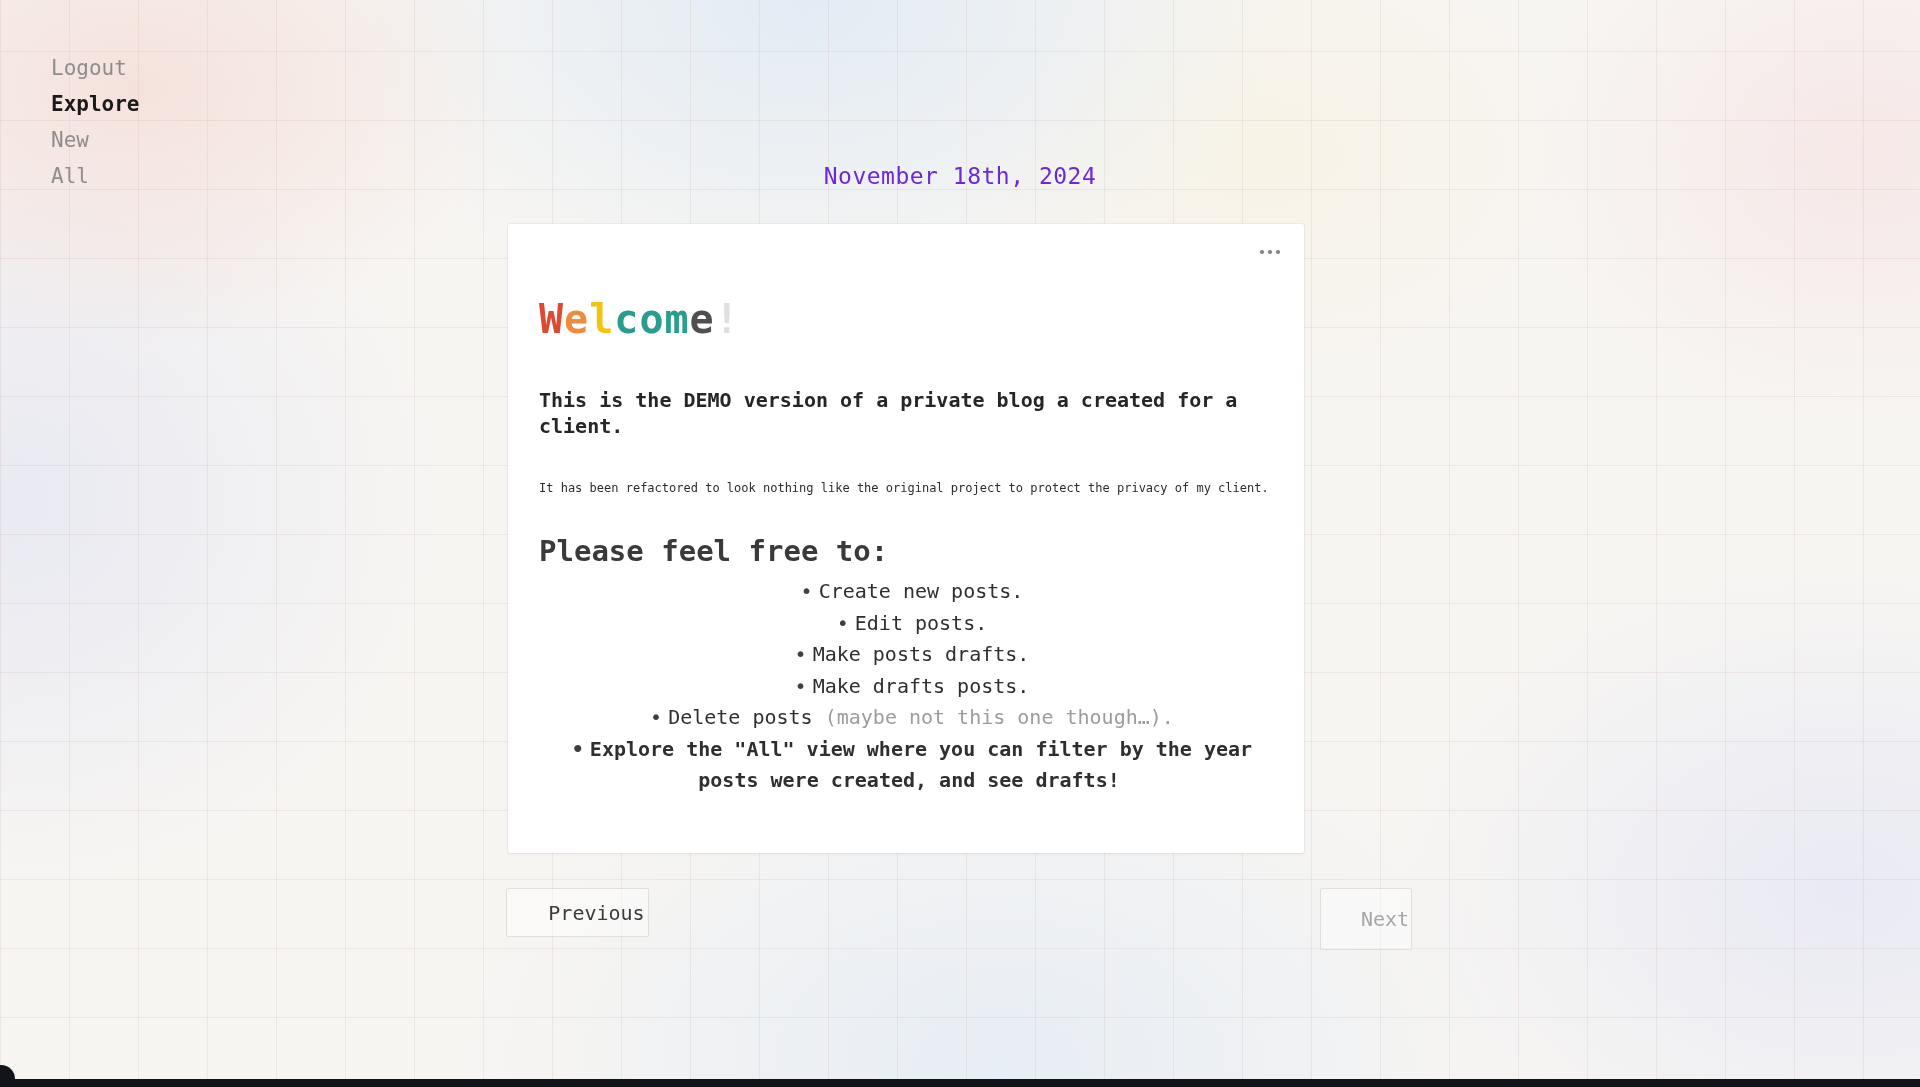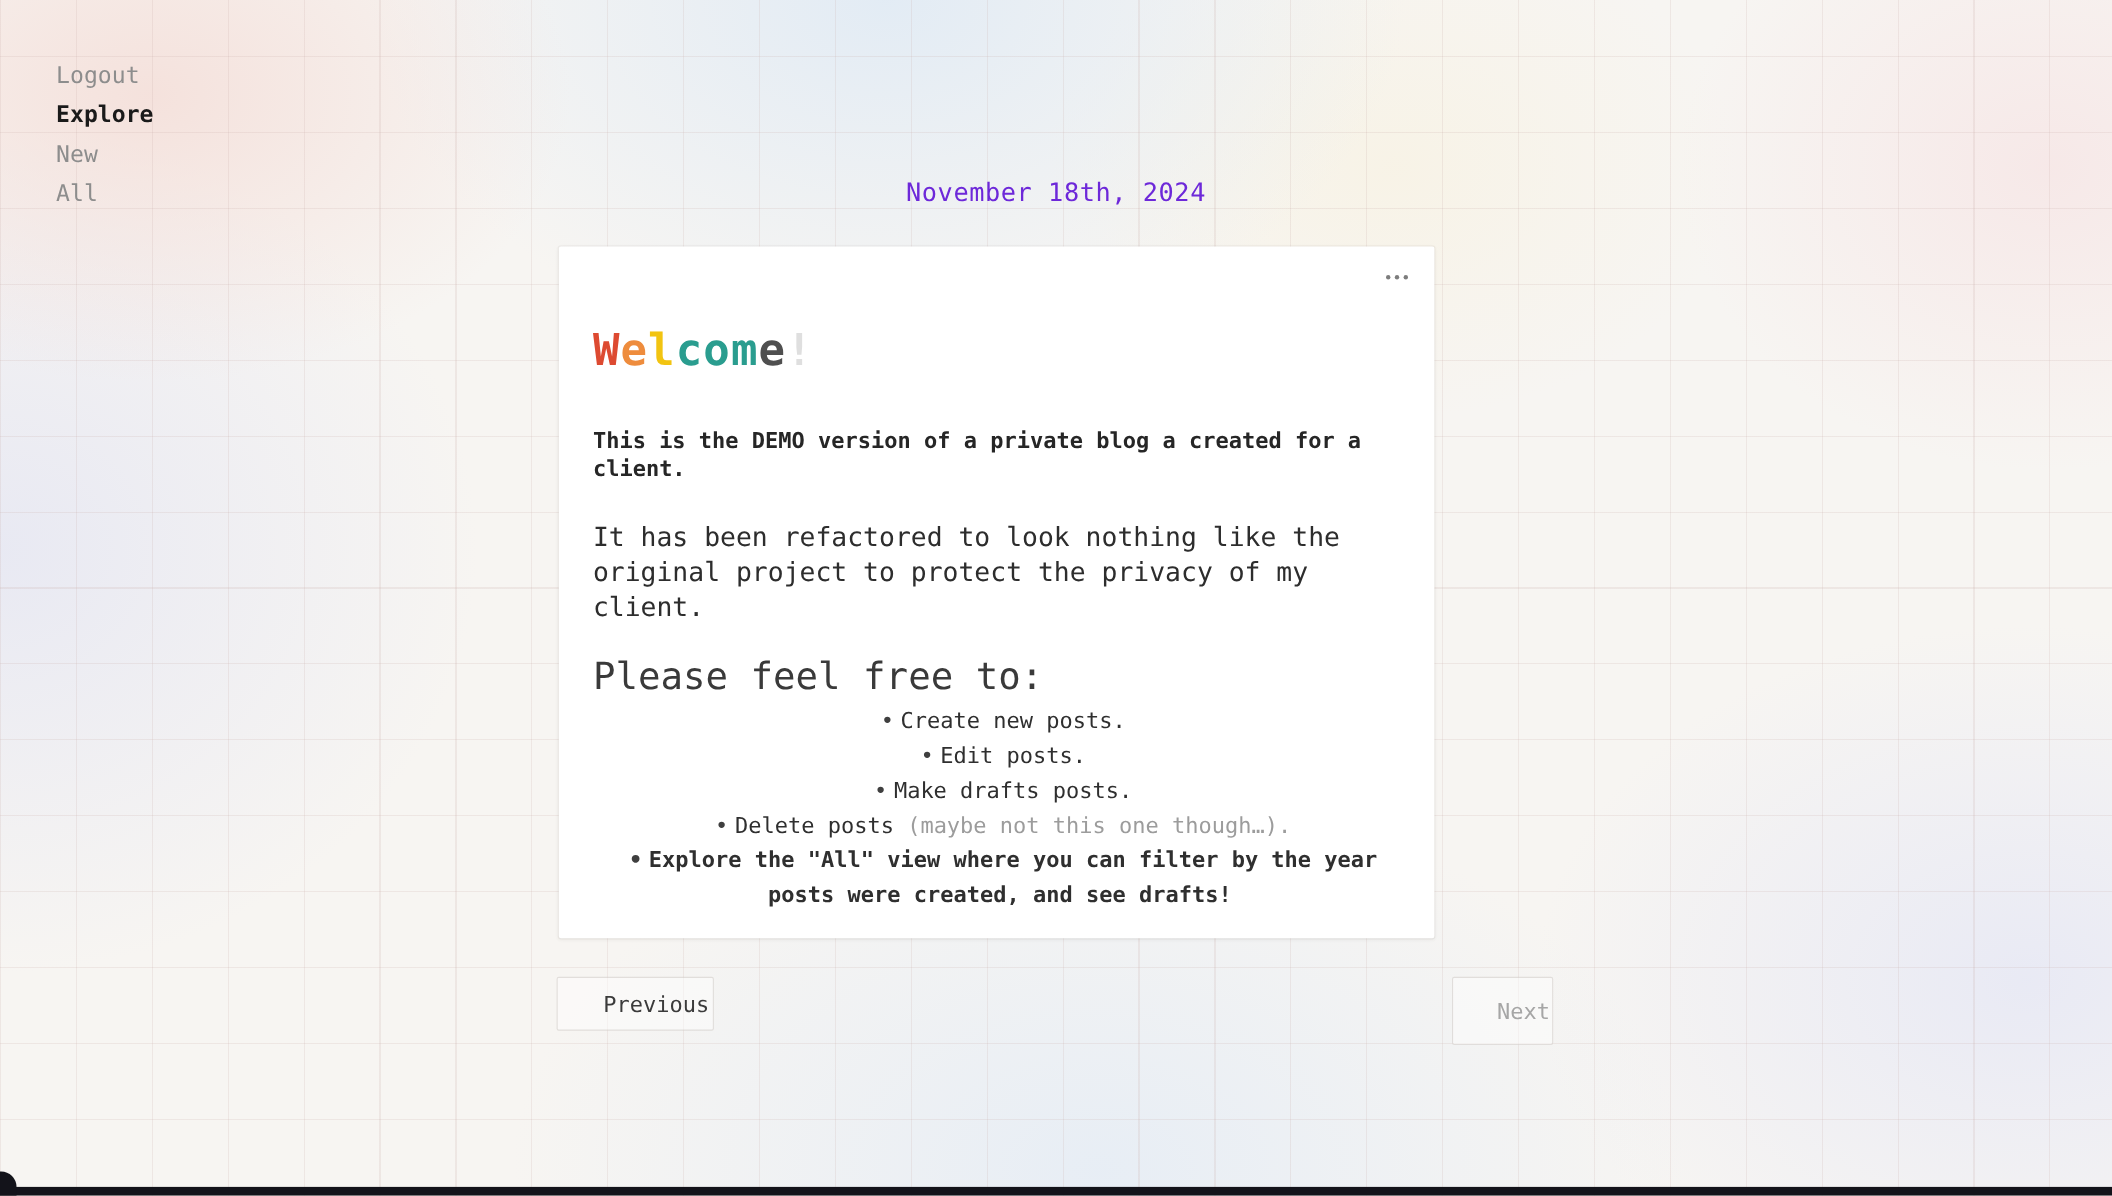--- a/index.html
+++ b/index.html
@@ -53,24 +53,24 @@
   }
   .menu-btn .dot { width:4px; height:4px; border-radius:50%; background:#7d7d7d; }
 
   .post-title { margin-top:54px; font-size:40px; line-height:48px; font-weight:bold; letter-spacing:1px; }
 
   .intro-bold {
     margin-top:44px; font-size:20px; line-height:26px;
     font-weight:bold; color:#262626;
   }
   .body-par {
-    margin-top:33px; font-size:24px; line-height:32px; color:#2d2d2d;
+    margin-top:33px; font-size:12px; line-height:32px; color:#2d2d2d;
   }
   .list-heading {
-    margin-top:30px; font-size:34px; line-height:34px; color:#3a3a3a; font-weight:normal;
+    margin-top:30px; font-size:29px; line-height:34px; color:#3a3a3a; font-weight:bold;
   }
   .bullet-list { margin-top:8px; list-style:none;text-align:center; }
   .bullet-list li {
     font-size:20px; line-height:31.5px; color:#2f2f2f;
     padding-left:6px; max-width:804px;
   }
   .bullet-list li::before {
     content:"\2022";
     display:inline-block; width:24px; color:#3f3f3f;
   }
@@ -122,20 +122,21 @@
 
   <p class="intro-bold">This is the DEMO version of a private blog a created for a client.</p>
 
   <p class="body-par">It has been refactored to look nothing like the original project to protect the privacy of my client.</p>
 
   <h2 class="list-heading">Please feel free to:</h2>
 
   <ul class="bullet-list">
     <li><span>Create new posts.</span></li>
     <li><span>Edit posts.</span></li>
+    <li><span>Make posts drafts.</span></li>
     <li><span>Make drafts posts.</span></li>
     <li><span>Delete posts </span><span class="muted">(maybe not this one though…).</span></li>
     <li style="font-weight:bold"><span>Explore the "All" view where you can filter by the year posts were created, and see drafts!</span></li>
   </ul>
 
 </section>
 
 <button class="page-btn prev-btn">Previous</button>
 <button class="page-btn next-btn">Next</button>
 

